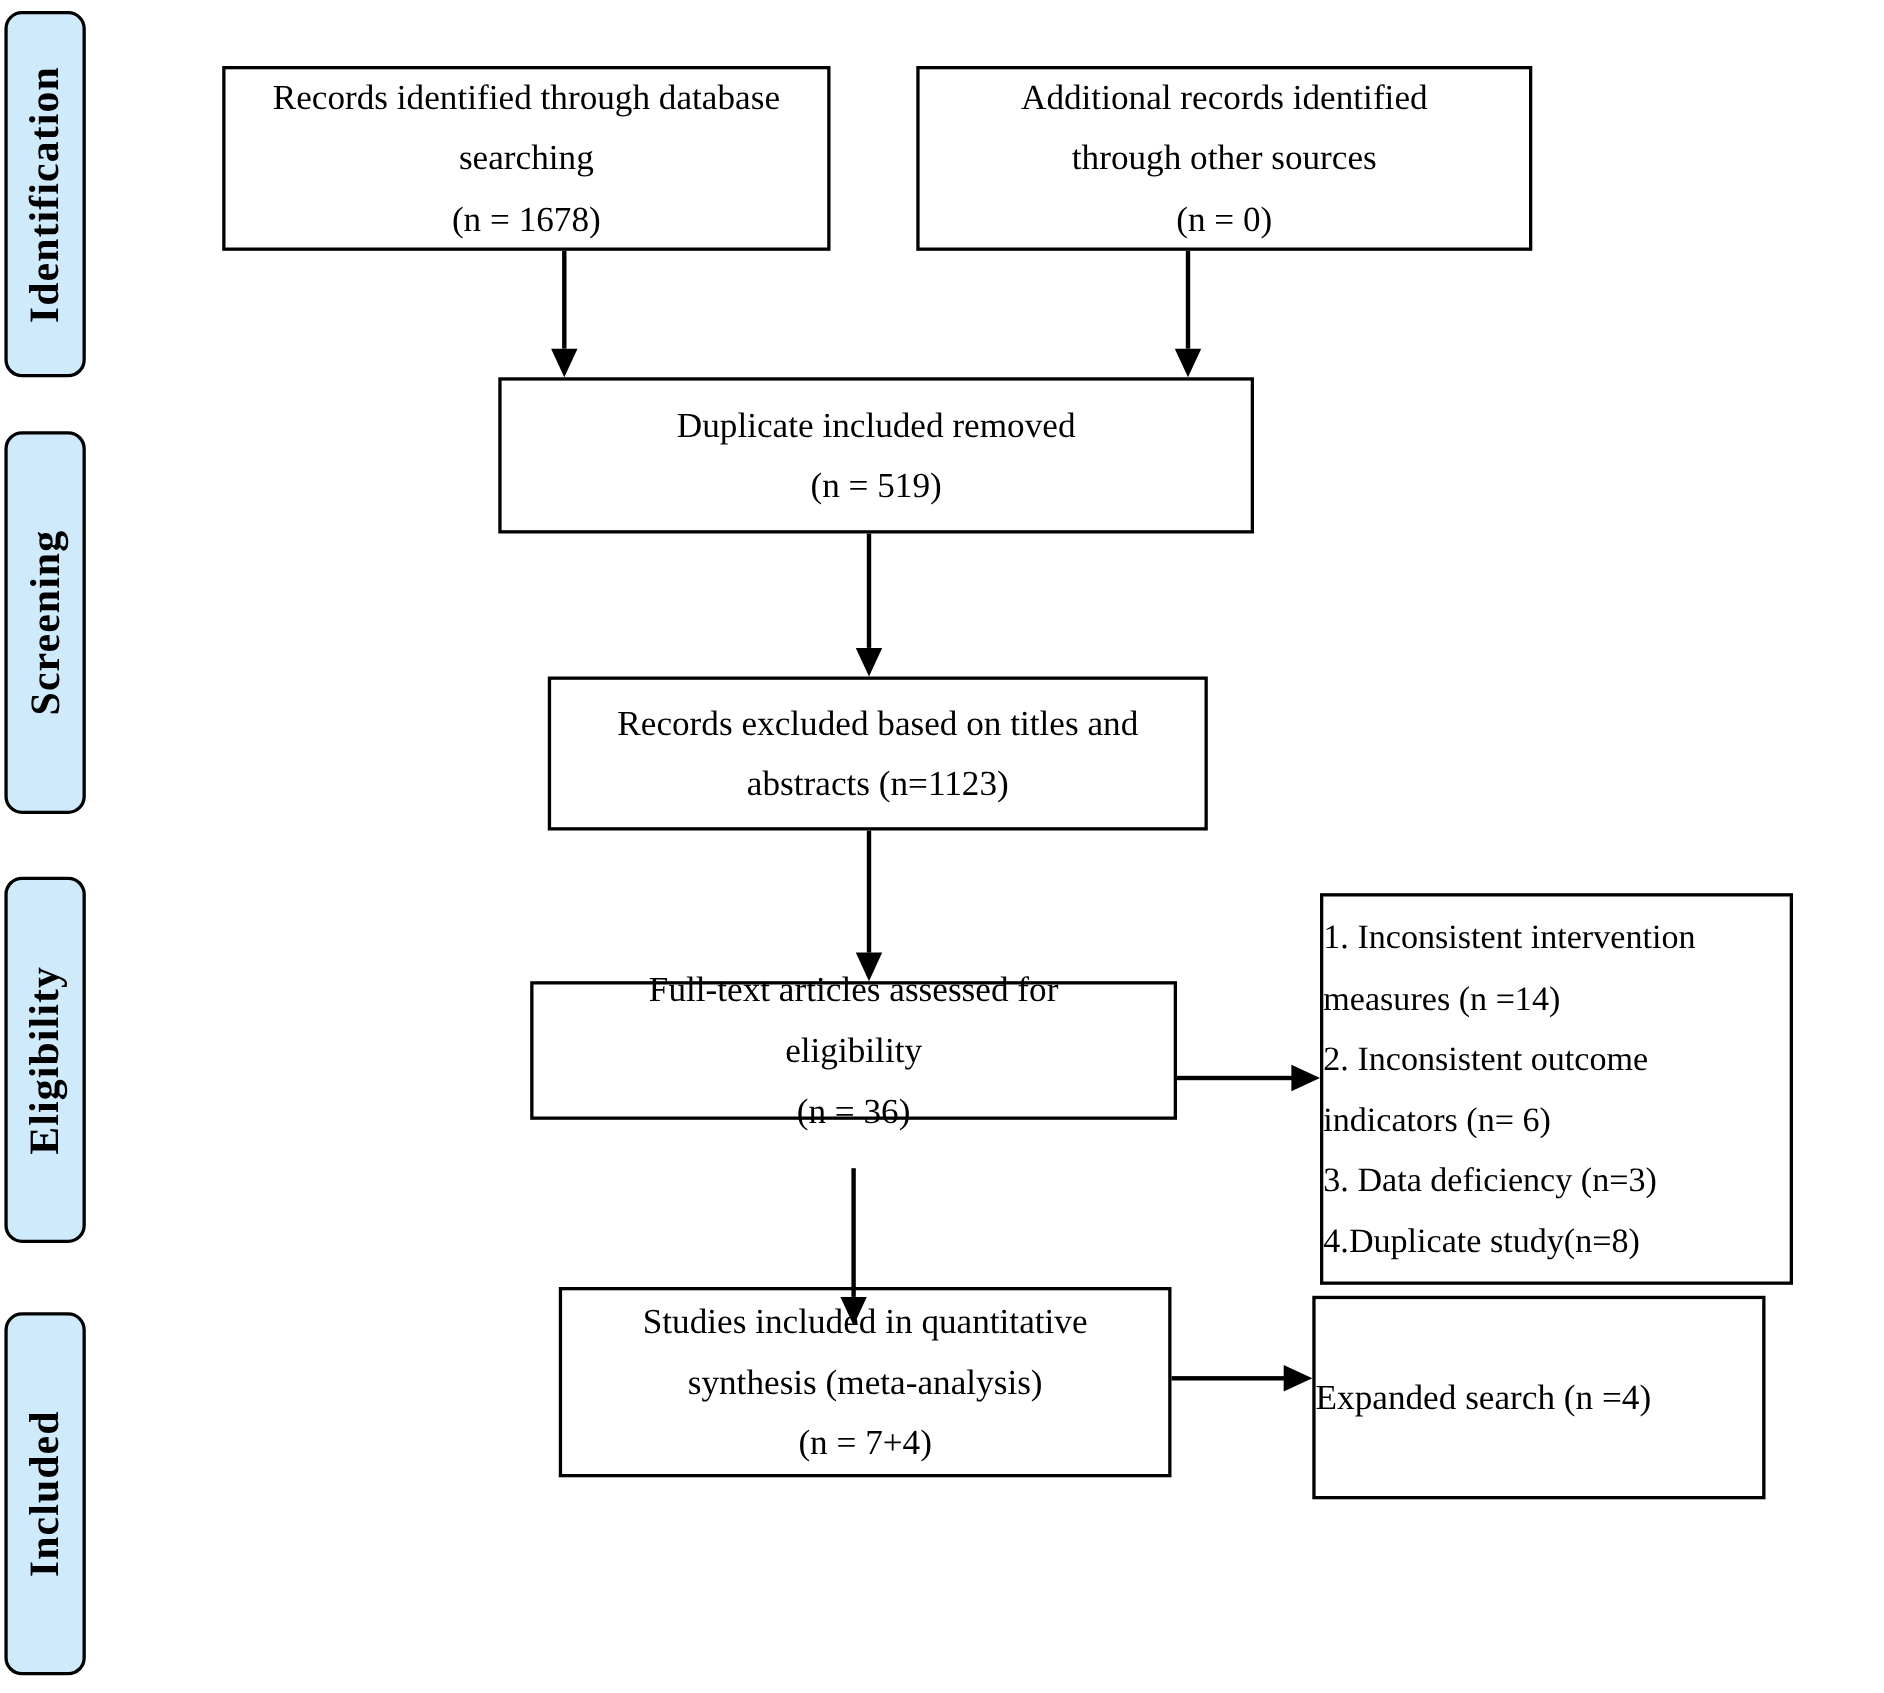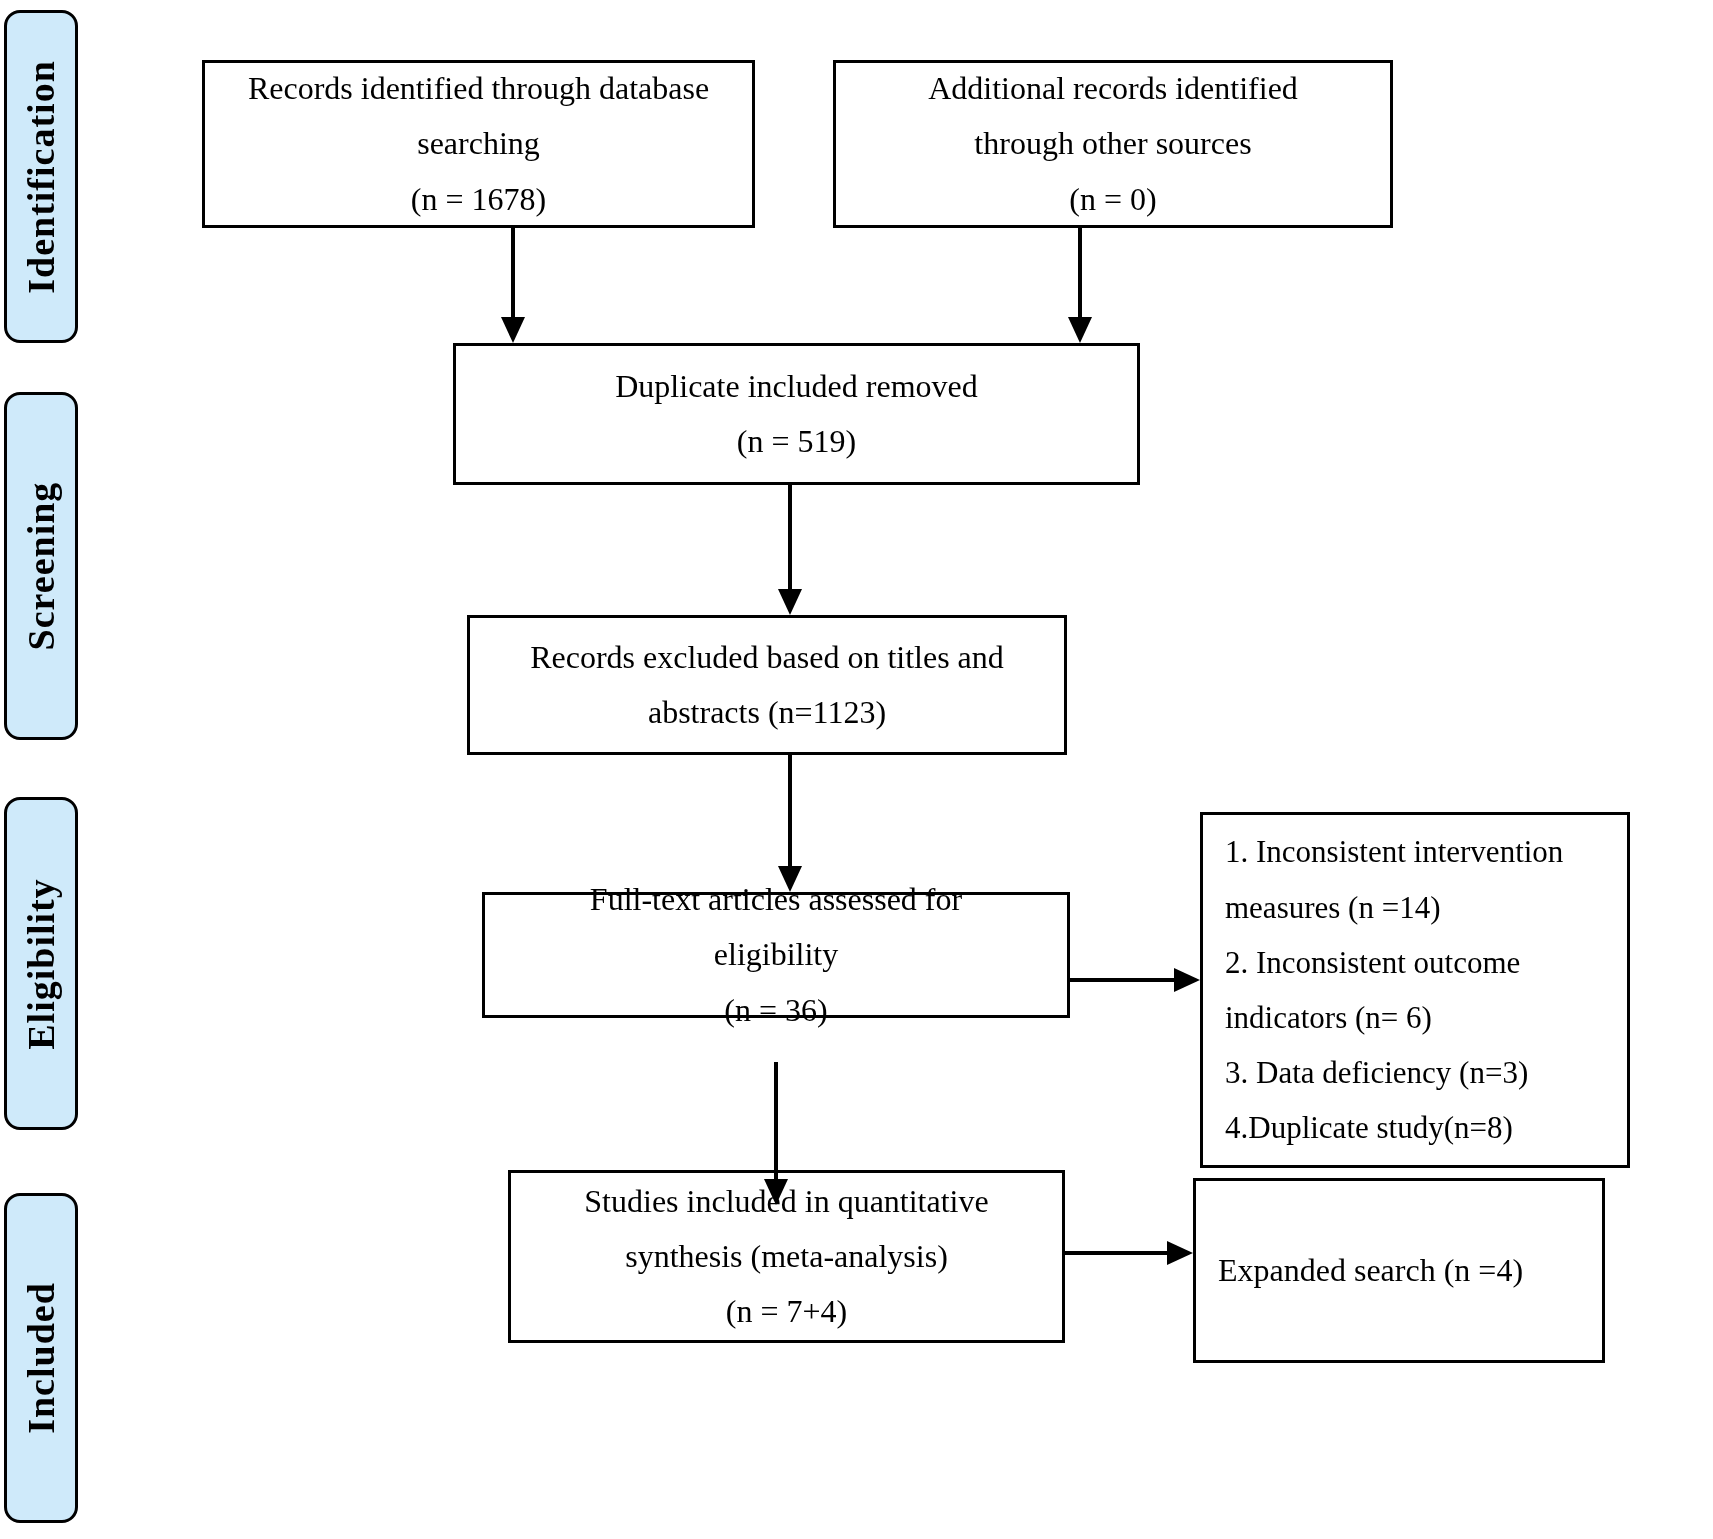--- a/index.html
+++ b/index.html
@@ -17,21 +17,21 @@
   .stage .stage-label {
     transform:rotate(-90deg); white-space:nowrap;
     font-weight:bold; font-size:38px; letter-spacing:1px;
   }
   
   .fbox {
     position:absolute; background:#ffffff; border:3px solid #000;
     display:flex; flex-direction:column; align-items:center; justify-content:center;
     font-size:32px; line-height:1.72; text-align:center;
   }
-  .fbox.left-align { align-items:flex-start; text-align:left; padding-left:22px; }
+  .fbox.left-align { align-items:flex-start; text-align:left; }
   .fbox.small { font-size:31px; line-height:1.78; }
   .line { white-space:nowrap; }
   
   .vstem { position:absolute; width:4px; background:#000; }
   .hstem { position:absolute; height:4px; background:#000; }
   .head-down {
     position:absolute; width:0; height:0;
     border-left:12px solid transparent; border-right:12px solid transparent;
     border-top:26px solid #000;
   }
@@ -69,21 +69,21 @@
     <div class="line">Additional records identified</div>
     <div class="line">through other sources</div>
     <div class="line">(n = 0)</div>
   </div>
 
   <div class="fbox" style="left: 453px; top: 343px; width: 687px; height: 142px; background: rgb(255, 255, 255); border-color: rgb(0, 0, 0);">
     <div class="line">Duplicate included removed</div>
     <div class="line">(n = 519)</div>
   </div>
 
-  <div class="fbox" style="left: 467px; top: 615px; width: 600px; height: 140px; background: rgb(255, 255, 255); border-color: rgb(0, 0, 0);">
+  <div class="fbox" style="left: 498px; top: 615px; width: 600px; height: 140px; background: rgb(255, 255, 255); border-color: rgb(0, 0, 0);">
     <div class="line">Records excluded based on titles and</div>
     <div class="line">abstracts (n=1123)</div>
   </div>
 
   <div class="fbox" style="left: 482px; top: 892px; width: 588px; height: 126px; background: rgb(255, 255, 255); border-color: rgb(0, 0, 0);">
     <div class="line">Full-text articles assessed for</div>
     <div class="line">eligibility</div>
     <div class="line">(n = 36)</div>
   </div>
 

